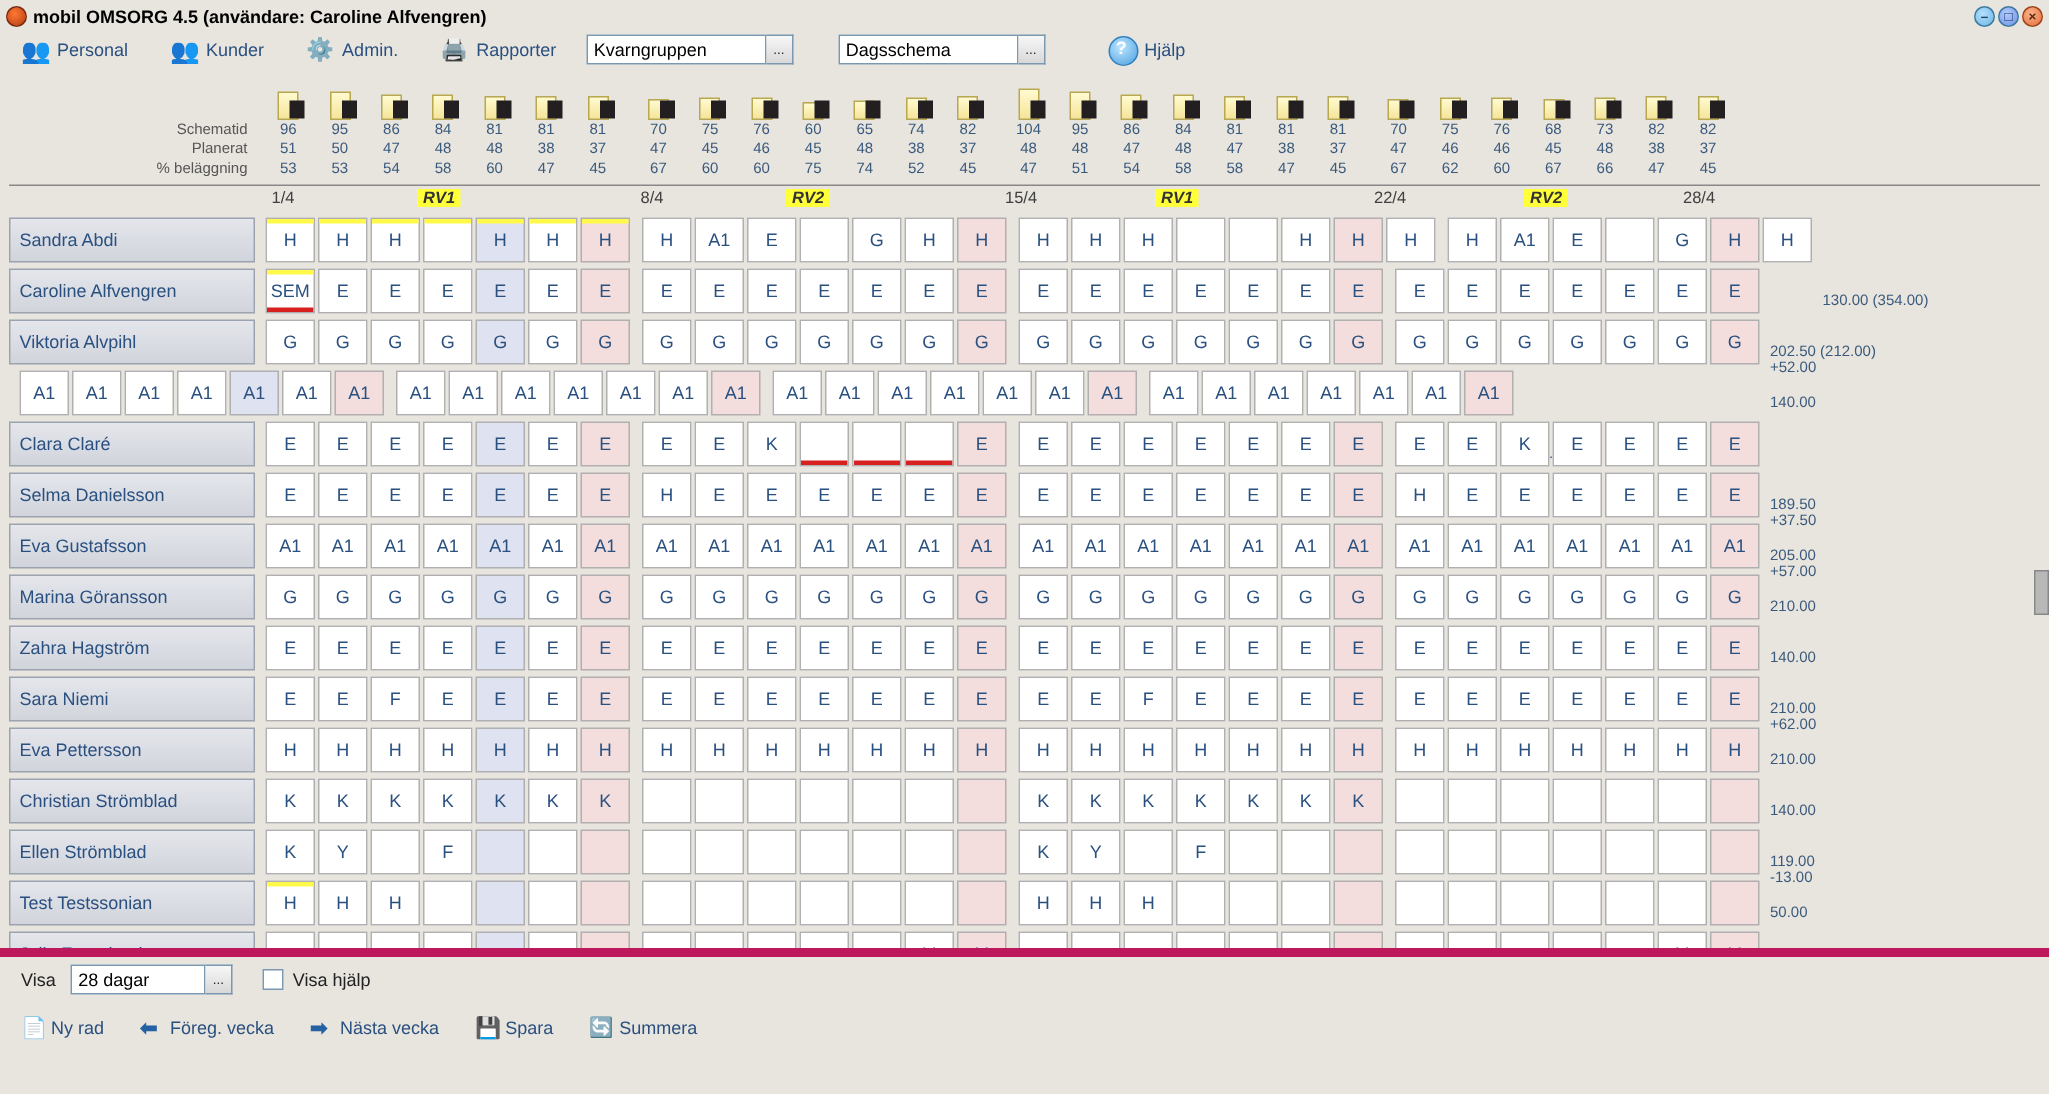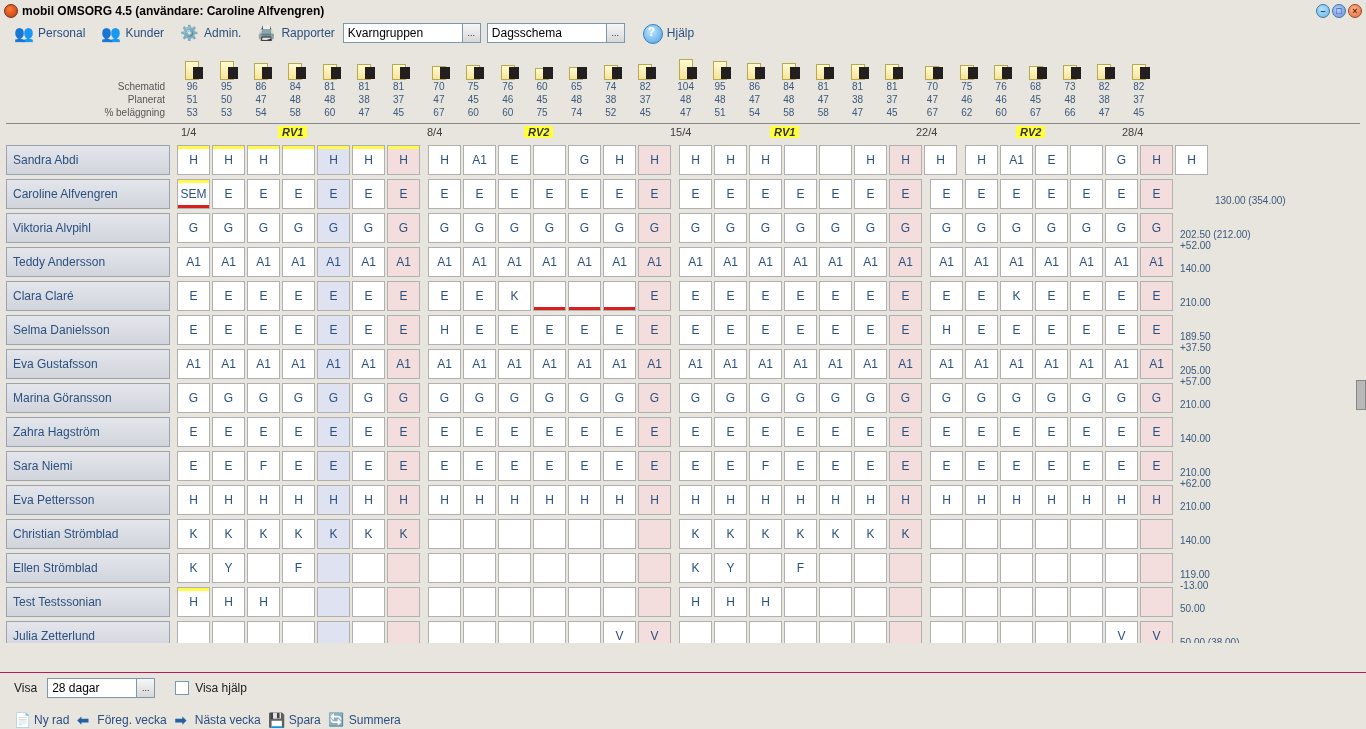--- a/index.html
+++ b/index.html
@@ -9,21 +9,21 @@
 .titlebar { display: flex; align-items: flex-end; height: 18px; padding: 0 4px; background: #e8e4de; }
 .titlebar .appicon { width: 14px; height: 14px; border-radius: 50%; background: radial-gradient(circle at 40% 35%, #ff7833, #b23d12); margin-right: 4px; border: 1px solid #7b2a0d; }
 .titlebar .title { font-weight: bold; font-size: 12px; color: #000; }
 .titlebar .winbtns { margin-left: auto; display: flex; gap: 2px; }
 .titlebar .winbtn { width: 14px; height: 14px; border-radius: 50%; border: 1px solid #3a7aa0; display: flex; align-items: center; justify-content: center; font-size: 9px; font-weight: bold; cursor: pointer; }
 .titlebar .min { background: radial-gradient(circle at 40% 35%, #b3e0ff, #6db4e1); color: #1a4560; }
 .titlebar .max { background: radial-gradient(circle at 40% 35%, #b3ccff, #6d91e1); color: #1a3060; }
 .titlebar .close { background: radial-gradient(circle at 40% 35%, #ffb38d, #e16d3a); border-color: #a0451a; color: #5a2a10; }
 
 
-.toolbar { display: flex; align-items: center; height: 30px; padding: 0 6px; gap: 0; }
+.toolbar { display: flex; align-items: center; height: 30px; padding: 0 6px; gap: 12px; }
 .tbitem { display: flex; align-items: center; gap: 4px; padding: 2px 8px; cursor: pointer; color: #2a5080; font-size: 12px; }
 .icon { width: 20px; height: 18px; display: inline-block; position: relative; }
 .people-icon::before { content: "👥"; font-size: 16px; }
 .admin-icon::before { content: "⚙️"; font-size: 15px; }
 .printer-icon::before { content: "🖨️"; font-size: 15px; }
 .help-icon::before { content: ""; display: block; width: 18px; height: 18px; border-radius: 50%; background: radial-gradient(circle at 40% 35%, #bfe6ff, #4aa0e0); border: 1px solid #3080c0; }
 .help-icon::after { content: "?"; position: absolute; left: 5px; top: 1px; color: #fff; font-weight: bold; font-size: 12px; }
 .combo { display: flex; align-items: center; }
 .combo input { height: 20px; border: 1px solid #7a98b0; padding: 0 4px; font-size: 12px; width: 120px; background: #fff; }
 .combo .ddbtn { height: 20px; width: 18px; border: 1px solid #7a98b0; border-left: none; background: linear-gradient(#f7f7f7,#d8d8d8); font-size: 9px; cursor: pointer; text-align: center; line-height: 18px; }
@@ -49,23 +49,23 @@
 .name-cell { width: 164px; height: 30px; background: linear-gradient(#e4e6ec,#d2d4dc); border: 1px solid #9ba2b0; padding: 4px 6px; font-size: 12px; color: #2a5080; margin-top: 2px; cursor: pointer; display: flex; align-items: center; }
 .week { display: flex; margin-left: 6px; }
 .cell { width: 33px; height: 30px; margin: 2px 1px 0 1px; border: 1px solid #b0b0b0; background: #fff; display: flex; align-items: center; justify-content: center; font-size: 12px; color: #2a5080; cursor: pointer; position: relative; }
 .cell.highlight { background: #dfe2f0; }
 .cell.pink { background: #f3dedd; }
 .cell.red-underline { box-shadow: inset 0 -3px 0 0 #d82020; }
 .cell.yellow-top::before { content: ""; position: absolute; top: 0; left: 0; right: 0; height: 3px; background: #fff94a; }
 .row-summary { margin-left: 6px; padding: 4px 0; font-size: 10px; color: #3a5a7d; width: 100px; line-height: 11px; margin-top: 48px; }
 
 
-.bottom { position: absolute; bottom: 0; left: 0; right: 0; height: 57px; background: #e8e4de; border-top: 1px solid #be185d; }
+.bottom { position: absolute; bottom: 0; left: 0; right: 0; height: 97px; background: #e8e4de; border-top: 6px solid #be185d; }
 .bottom-row1 { display: flex; align-items: center; height: 30px; padding: 0 14px; gap: 6px; font-size: 12px; }
-.bottom-row2 { display: flex; align-items: center; height: 34px; padding: 0 10px; gap: 0; font-size: 12px; color: #2a5080; }
+.bottom-row2 { display: flex; align-items: center; height: 34px; padding: 0 10px; gap: 16px; font-size: 12px; color: #2a5080; }
 .btn { display: flex; align-items: center; gap: 4px; cursor: pointer; padding: 2px 4px; }
 .ic { width: 16px; height: 16px; display: inline-block; }
 .newrow-ic::before { content: "📄"; font-size: 14px; }
 .prev-ic::before { content: "⬅"; color: #2361a2; font-size: 14px; font-weight: bold; }
 .next-ic::before { content: "➡"; color: #2361a2; font-size: 14px; font-weight: bold; }
 .save-ic::before { content: "💾"; font-size: 14px; }
 .sum-ic::before { content: "🔄"; font-size: 13px; }
 .checkbox { width: 14px; height: 14px; border: 1px solid #7a98b0; background: #fff; display: inline-block; }
 
 
@@ -501,21 +501,20 @@
         <div class="cell">G</div>
         <div class="cell">G</div>
         <div class="cell">G</div>
         <div class="cell">G</div>
         <div class="cell">G</div>
         <div class="cell pink">G</div>
       </div>
       <div class="row-summary">140.00</div>
     </div>
     <div class="grid-row">
-      <div class="name-cell">Teddy Andersson</div>
       <div class="week">
         <div class="cell">A1</div>
         <div class="cell">A1</div>
         <div class="cell">A1</div>
         <div class="cell">A1</div>
         <div class="cell highlight">A1</div>
         <div class="cell">A1</div>
         <div class="cell pink">A1</div>
       </div>
       <div class="week">

